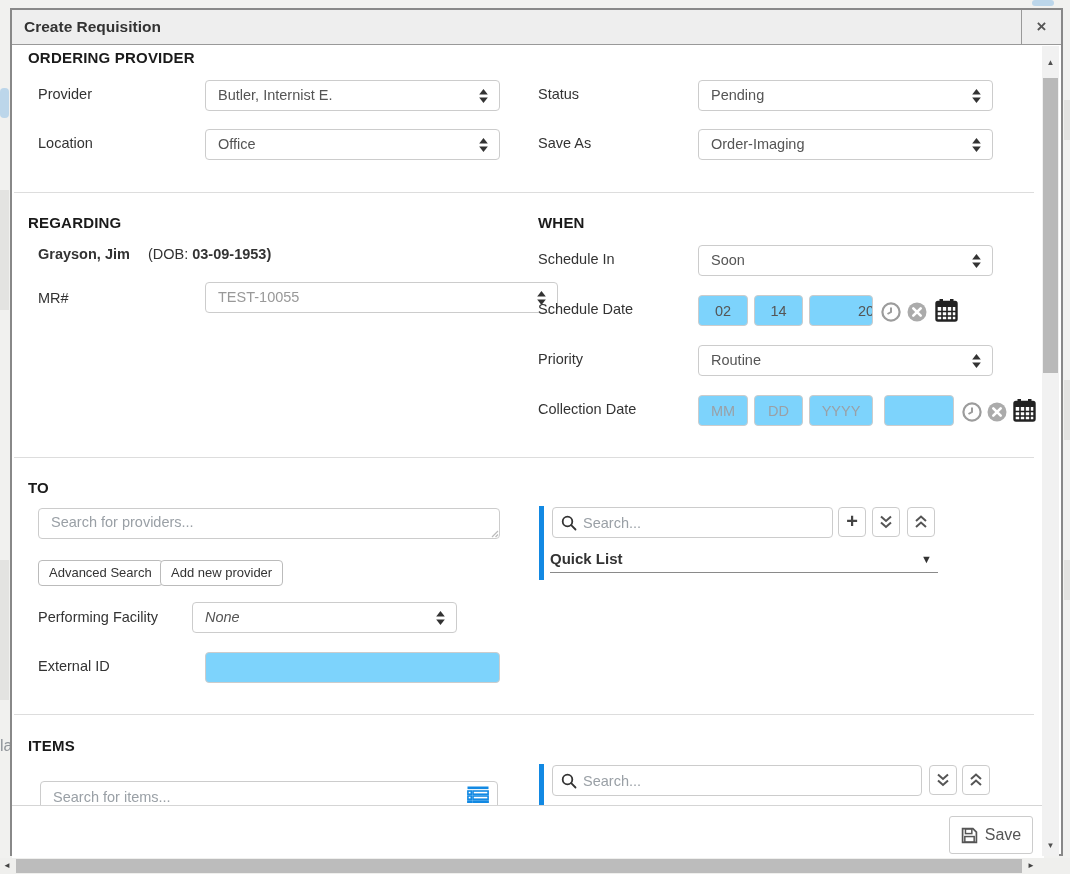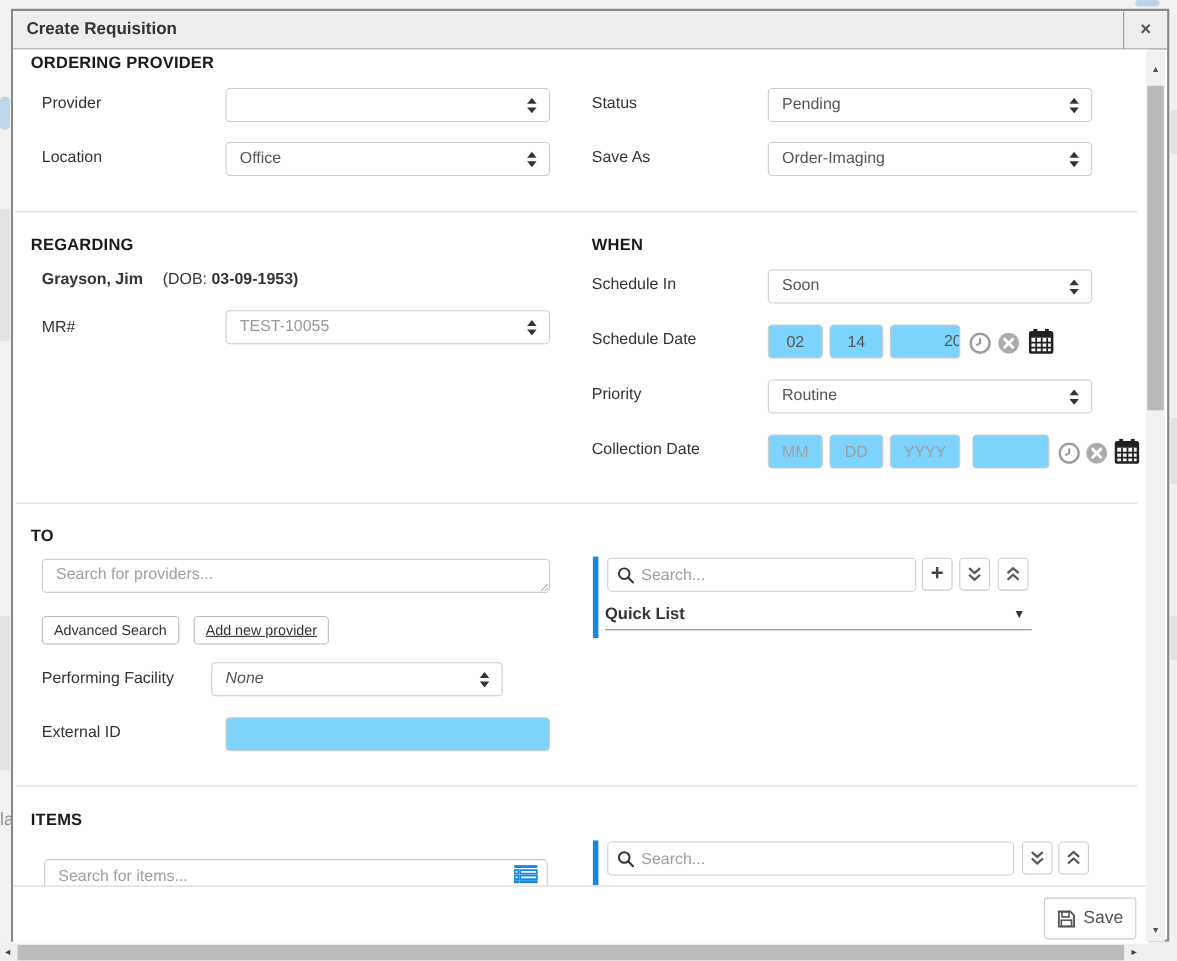--- a/index.html
+++ b/index.html
@@ -148,20 +148,21 @@
       <span>×</span>
     </div>
   </div>
 
   <div class="modal-body">
 
     <div class="sect-head" style="left:16px;top:4px;">ORDERING PROVIDER</div>
 
     <div class="lbl" style="left:26px;top:41px;">Provider</div>
     <div class="select" style="left:193px;top:35px;width:295px;">
+      <span class="select-val">Butler, Internist E.</span>
       <svg class="select-arrows" width="11" height="14" viewBox="0 0 10 13">
           <path d="M5 0 L9 5 L1 5 Z" fill="#333"></path>
           <path d="M5 13 L9 8 L1 8 Z" fill="#333"></path>
         </svg>
     </div>
 
     <div class="lbl" style="left:526px;top:41px;">Status</div>
     <div class="select" style="left:686px;top:35px;width:295px;">
       <span class="select-val">Pending</span>
       <svg class="select-arrows" width="11" height="14" viewBox="0 0 10 13">
@@ -190,21 +191,21 @@
 
     <div class="hr" style="top:147px;"></div>
 
     <div class="sect-head" style="left:16px;top:169px;">REGARDING</div>
     <div class="patient-line" style="left:26px;top:201px;">
       <span class="bold">Grayson, Jim</span>
       <span style="margin-left:14px;"><span>(DOB: </span><span class="bold">03-09-1953</span><span class="bold">)</span></span>
     </div>
 
     <div class="lbl" style="left:26px;top:245px;">MR#</div>
-    <div class="select" style="left:193px;top:237px;width:295px;">
+    <div class="select" style="left:193px;top:237px;width:353px;">
       <span class="select-val muted">TEST-10055</span>
       <svg class="select-arrows" width="11" height="14" viewBox="0 0 10 13">
           <path d="M5 0 L9 5 L1 5 Z" fill="#333"></path>
           <path d="M5 13 L9 8 L1 8 Z" fill="#333"></path>
         </svg>
     </div>
 
     <div class="sect-head" style="left:526px;top:169px;">WHEN</div>
 
     <div class="lbl" style="left:526px;top:206px;">Schedule In</div>
@@ -269,21 +270,21 @@
     <div class="hr" style="top:412px;"></div>
 
     <div class="sect-head" style="left:16px;top:434px;">TO</div>
 
     <textarea class="ta" style="left: 26px; top: 463px; width: 462px; height: 31px;" placeholder="Search for providers..."></textarea>
     <svg class="grip" style="left:479px;top:485px;" width="8" height="8" viewBox="0 0 8 8">
         <path d="M7 1 L1 7 M7 4.5 L4.5 7" stroke="#bbb" stroke-width="1.2"></path>
       </svg>
 
     <div class="btn" style="left:26px;top:515px;">Advanced Search</div>
-    <div class="btn" style="left:164px;top:515px;text-decoration:underline;">Add new provider</div>
+    <div class="btn" style="left:148px;top:515px;">Add new provider</div>
 
     <div class="lbl" style="left:26px;top:564px;">Performing Facility</div>
     <div class="select" style="left:180px;top:557px;width:265px;font-style:italic;">
       <span class="select-val">None</span>
       <svg class="select-arrows" width="11" height="14" viewBox="0 0 10 13">
           <path d="M5 0 L9 5 L1 5 Z" fill="#333"></path>
           <path d="M5 13 L9 8 L1 8 Z" fill="#333"></path>
         </svg>
     </div>
 

